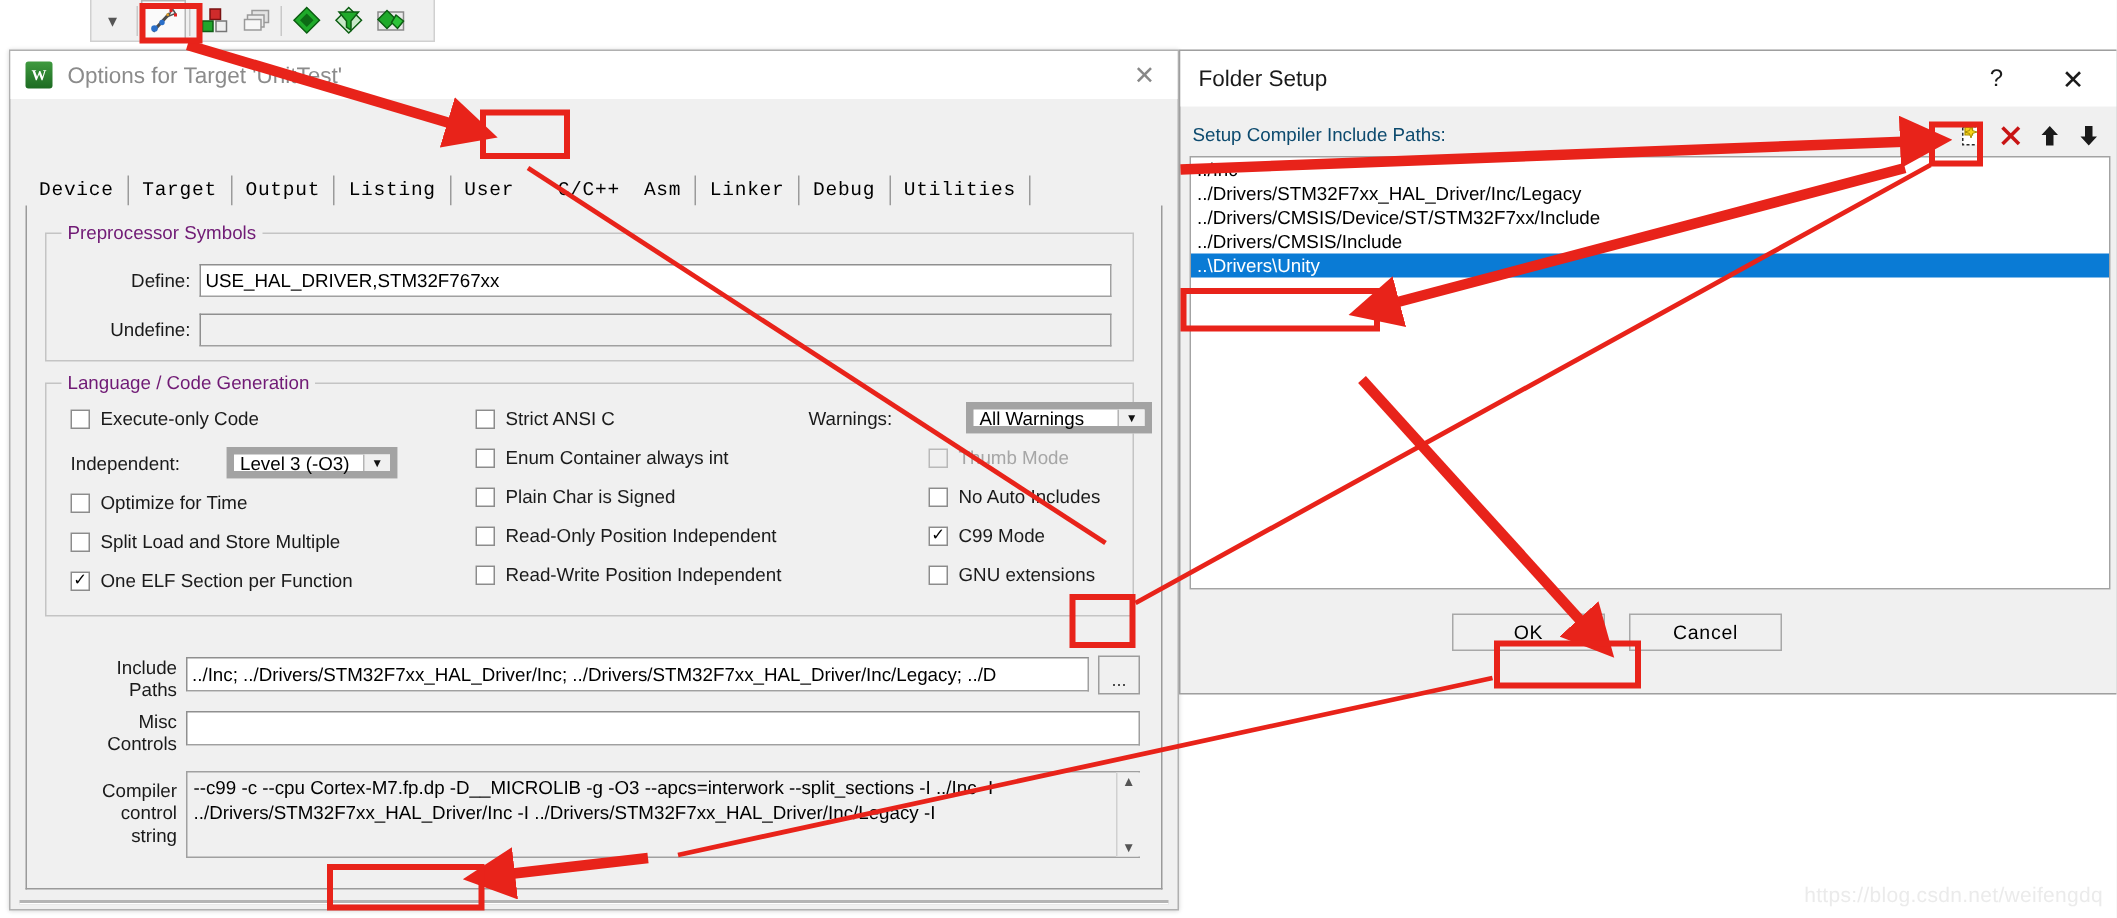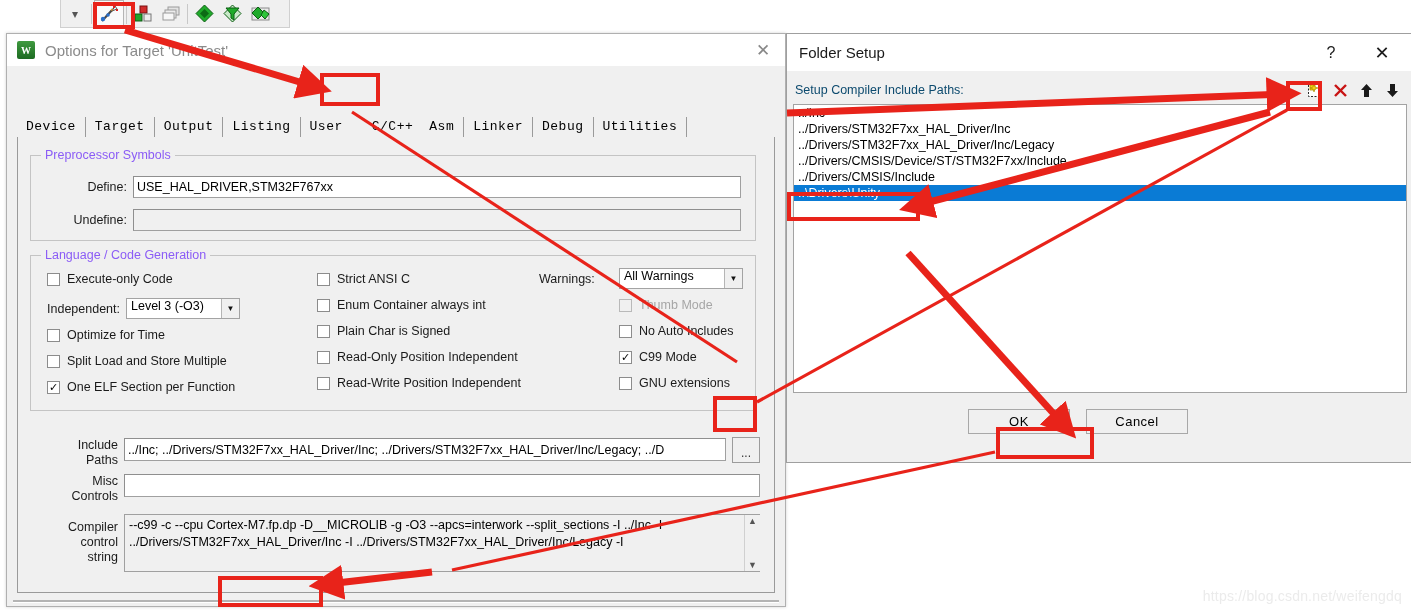--- a/index.html
+++ b/index.html
@@ -67,44 +67,44 @@
   #opt-body{
     position:absolute;left:10px;top:103px;width:756px;height:455px;
     background:#f0f0f0;border:1px solid #9a9a9a;border-top:none;
   }
   
   .group{
     position:absolute;border:1px solid #c4c4c4;border-radius:0;
   }
   .group-label{
     position:absolute;top:-8px;left:10px;background:#f0f0f0;padding:0 4px;
-    font-size:12.5px;color:#8b5cf6;white-space:nowrap;
+    font-size:12.5px;color:#701a75;white-space:nowrap;
   }
   .fld-label{
     position:absolute;font-size:12.5px;color:#1a1a1a;text-align:right;
   }
   .txtbox{
     position:absolute;background:#ffffff;border:1px solid #a0a0a0;
     border-top-color:#8f8f8f;border-left-color:#8f8f8f;
     font-size:12.5px;color:#000;padding:2px 3px;box-sizing:border-box;
     white-space:nowrap;overflow:hidden;display:flex;align-items:center;
   }
   .txtbox.disabled{background:#f0f0f0;}
   .cb-row{position:absolute;display:flex;align-items:center;font-size:12.5px;color:#1a1a1a;}
   .cb{
     width:13px;height:13px;background:#fff;border:1px solid #8c8c8c;
     margin-right:7px;display:inline-flex;align-items:center;justify-content:center;
     font-size:11px;line-height:1;color:#000;box-sizing:border-box;flex:none;
   }
   .cb.dim{background:#f0f0f0;border-color:#b9b9b9;}
   .cb-row.dim{color:#a6a6a6;}
   .combo{
-    position:absolute;background:#fff;border:1px solid #a3a3a3;
-    display:flex;align-items:flex-start;box-sizing:border-box;
-    font-size:12.5px;color:#000;
+    position:absolute;background:#fff;border:5px solid #a3a3a3;
+    display:flex;align-items:center;box-sizing:border-box;
+    font-size:12.5px;color:#000;margin-left:25px;
   }
   .combo .cval{padding-left:4px;flex:1;white-space:nowrap;overflow:hidden;}
   .combo .carrow{
     width:17px;height:100%;background:#f0f0f0;border-left:1px solid #b5b5b5;
     display:flex;align-items:center;justify-content:center;
     font-size:8px;color:#111;
   }
   .ellipsis-btn{
     position:absolute;background:#f0f0f0;border:1px solid #9c9c9c;
     display:flex;align-items:flex-end;justify-content:center;
@@ -397,21 +397,20 @@
     </div>
     <div class="fs-tbtn">
       <svg width="17" height="17" viewBox="0 0 17 17">
         <polygon points="8.5,15 3,9 6,9 6,2 11,2 11,9 14,9" fill="#1a1a1a"></polygon>
       </svg>
     </div>
   </div>
 
   <div id="fs-list">
     <div class="fs-item">../Inc</div>
-    <div class="fs-item">../Drivers/STM32F7xx_HAL_Driver/Inc</div>
     <div class="fs-item">../Drivers/STM32F7xx_HAL_Driver/Inc/Legacy</div>
     <div class="fs-item">../Drivers/CMSIS/Device/ST/STM32F7xx/Include</div>
     <div class="fs-item">../Drivers/CMSIS/Include</div>
     <div class="fs-item selected">..\Drivers\Unity</div>
   </div>
 
   <div class="dlg-btn" style="left:181px;top:375px;width:102px;height:25px;font-family:'Liberation Sans',sans-serif;">OK</div>
   <div class="dlg-btn" style="left:299px;top:375px;width:102px;height:25px;font-family:'Liberation Sans',sans-serif;">Cancel</div>
 </div>
 

